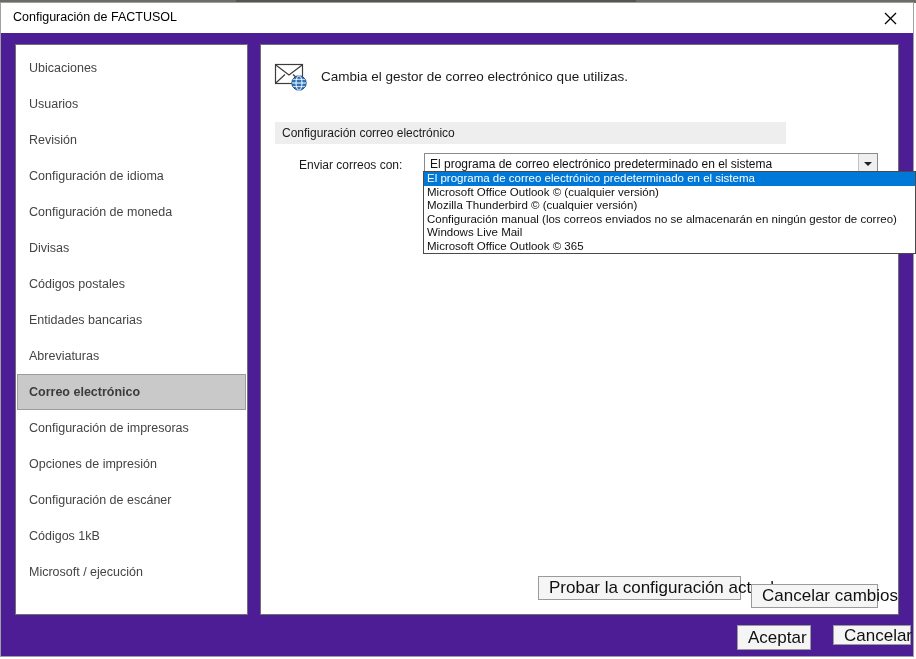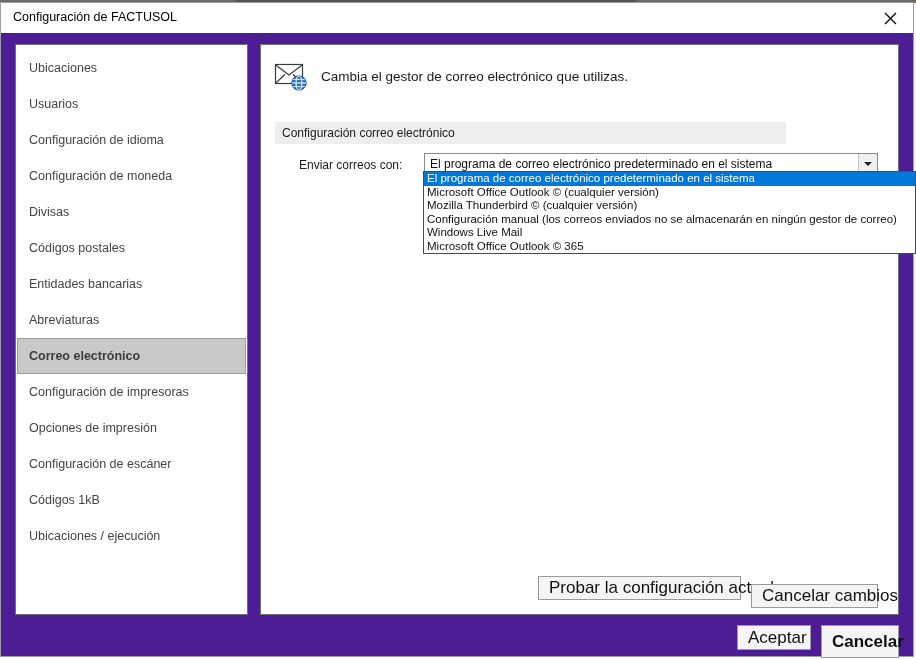--- a/index.html
+++ b/index.html
@@ -275,25 +275,24 @@
   }
   .btn-accept {
     position: absolute;
     left: 0;
     top: 0;
     width: 74px;
     height: 25px;
   }
   .btn-cancel {
     position: absolute;
-    left: 84px;
+    left: 96px;
     top: 0;
     width: 78px;
-    height: 33px;
-    font-weight: bold;
+    height: 20px;
   }
 </style>
 </head>
 <body>
 
 <div class="bg-strip"></div>
 <div class="bg-strip-dark"></div>
 
 <div class="window">
 
@@ -303,32 +302,33 @@
       <svg width="13" height="13" viewBox="0 0 13 13">
         <line x1="1" y1="1" x2="12" y2="12" stroke="#000" stroke-width="1.2"></line>
         <line x1="12" y1="1" x2="1" y2="12" stroke="#000" stroke-width="1.2"></line>
       </svg>
     </div>
   </div>
 
   <div class="sidebar" id="sidebar">
       <div class="side-item"><span>Ubicaciones</span></div>
       <div class="side-item"><span>Usuarios</span></div>
+      <div class="side-item"><span>Revisión</span></div>
       <div class="side-item"><span>Configuración de idioma</span></div>
       <div class="side-item"><span>Configuración de moneda</span></div>
       <div class="side-item"><span>Divisas</span></div>
       <div class="side-item"><span>Códigos postales</span></div>
       <div class="side-item"><span>Entidades bancarias</span></div>
       <div class="side-item"><span>Abreviaturas</span></div>
       <div class="side-item selected"><span>Correo electrónico</span></div>
       <div class="side-item"><span>Configuración de impresoras</span></div>
       <div class="side-item"><span>Opciones de impresión</span></div>
       <div class="side-item"><span>Configuración de escáner</span></div>
       <div class="side-item"><span>Códigos 1kB</span></div>
-      <div class="side-item"><span>Ubicaciones / ejecución</span></div>
+      <div class="side-item"><span>Microsoft / ejecución</span></div>
     </div>
 
   <div class="main-panel">
 
     <div class="panel-head">
       <svg class="mail-icon" viewBox="0 0 36 32">
         <rect x="1.5" y="3.5" width="27" height="19" fill="#ffffff" stroke="#3c3c3c" stroke-width="1.2"></rect>
         <path d="M1.8 4 L15 14 L28.2 4" fill="none" stroke="#3c3c3c" stroke-width="1.2"></path>
         <path d="M1.8 22 L11 13.5 M28.2 22 L19 13.5" fill="none" stroke="#3c3c3c" stroke-width="1.2"></path>
         <circle cx="25" cy="22" r="7.2" fill="#2e72b8" stroke="#1b4f8c" stroke-width="1"></circle>

